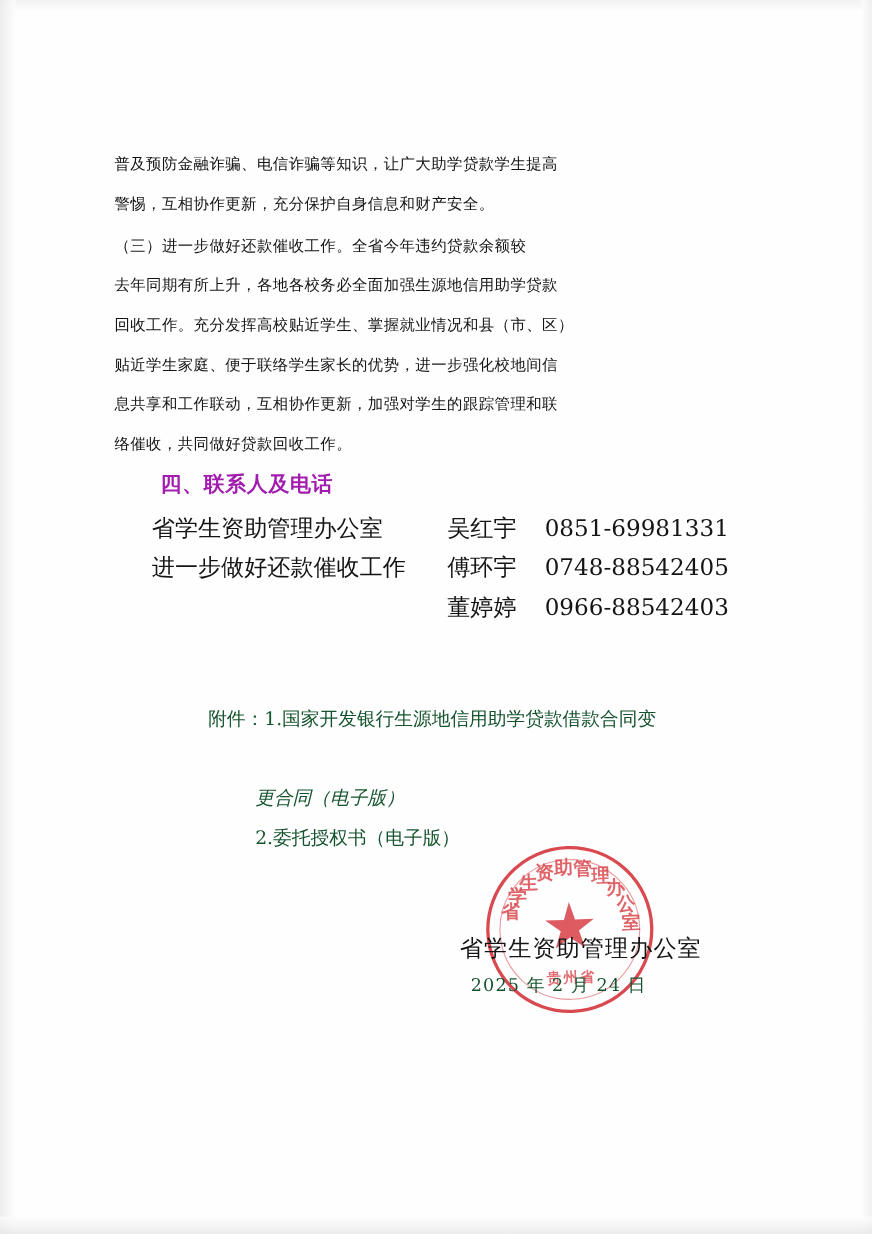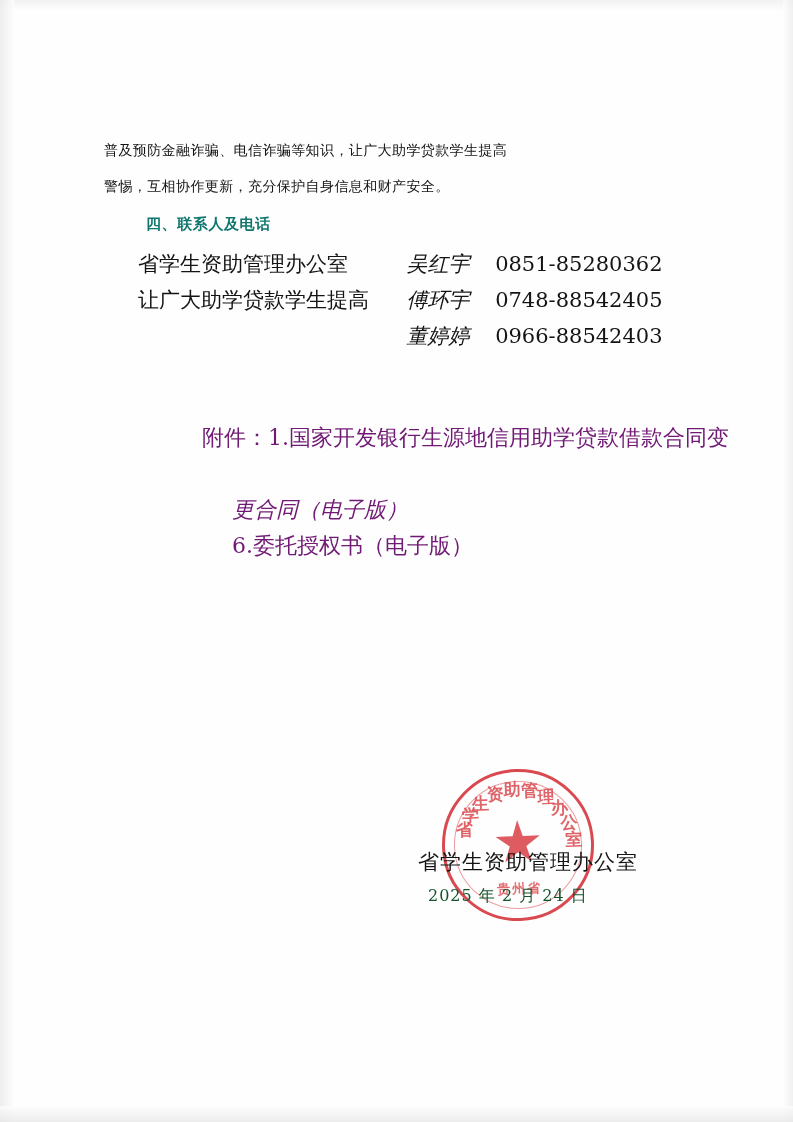--- a/index.html
+++ b/index.html
@@ -59,56 +59,56 @@
     line-height: 36px;
     letter-spacing: 0.4px;
     white-space: pre;
     color: #141414;
   }
 
   .para-gap { height: 2px; }
 
   .heading {
     margin: 0;
-    font-size: 15px;
+    font-size: 19px;
     line-height: 36px;
     font-weight: bold;
     letter-spacing: 0.6px;
     white-space: pre;
-    color: #0f766e;
+    color: #a21caf;
   }
 
   
   .contacts {
     margin-top: 4px;
     width: 560px;
     border-collapse: collapse;
   }
   .contacts td {
     font-size: 21px;
     line-height: 36px;
     padding: 0;
     white-space: pre;
     vertical-align: top;
     color: #141414;
   }
   .contacts td.org { width: 300px; padding-left: 34px; }
-  .contacts td.person { width: 110px; font-style: italic; }
+  .contacts td.person { width: 110px; }
   .contacts td.phone { width: 170px; }
 
   
   .attach {
     margin-top: 30px;
     padding-left: 42px;
   }
   .attach-row {
-    font-size: 22px;
-    line-height: 36px;
-    white-space: pre;
-    color: #701a75;
+    font-size: 17px;
+    line-height: 36px;
+    white-space: pre;
+    color: #14532d;
   }
   .attach-indent-1 { padding-left: 0px; }
   .attach-indent-2 { padding-left: 86px; font-style: italic; }
   .attach-indent-3 { padding-left: 86px; }
 
   
   .signature {
     position: absolute;
     left: 418px;
     top: 845px;
@@ -205,49 +205,57 @@
 
   <div class="content">
 
     <div>
       <p class="body-line">普及预防金融诈骗、电信诈骗等知识，让广大助学贷款学生提高</p>
       <p class="body-line">警惕，互相协作更新，充分保护自身信息和财产安全。</p>
     </div>
 
     <div class="para-gap"></div>
 
+    <div>
+      <p class="body-line">（三）进一步做好还款催收工作。全省今年违约贷款余额较</p>
+      <p class="body-line">去年同期有所上升，各地各校务必全面加强生源地信用助学贷款</p>
+      <p class="body-line">回收工作。充分发挥高校贴近学生、掌握就业情况和县（市、区）</p>
+      <p class="body-line">贴近学生家庭、便于联络学生家长的优势，进一步强化校地间信</p>
+      <p class="body-line">息共享和工作联动，互相协作更新，加强对学生的跟踪管理和联</p>
+      <p class="body-line">络催收，共同做好贷款回收工作。</p>
+    </div>
 
     <p class="heading" style="padding-left:42px;">四、联系人及电话</p>
 
     <table class="contacts">
       <tbody>
           <tr>
         <td class="org">省学生资助管理办公室</td>
         <td class="person">吴红宇</td>
-        <td class="phone">0851-85280362</td>
+        <td class="phone">0851-69981331</td>
       </tr>
       <tr>
-        <td class="org">让广大助学贷款学生提高</td>
+        <td class="org">进一步做好还款催收工作</td>
         <td class="person">傅环宇</td>
         <td class="phone">0748-88542405</td>
       </tr>
       <tr>
         <td class="org"></td>
         <td class="person">董婷婷</td>
         <td class="phone">0966-88542403</td>
       </tr>
     </tbody>
       </table>
 
     <div class="attach">
       <div class="attach-row attach-indent-1">
         <span>附件：</span><span>1.国家开发银行生源地信用助学贷款借款合同变</span>
       </div>
       <div class="attach-row attach-indent-2">更合同（电子版）</div>
-      <div class="attach-row attach-indent-3">6.委托授权书（电子版）</div>
+      <div class="attach-row attach-indent-3">2.委托授权书（电子版）</div>
     </div>
 
   </div>
 
   <div class="seal">
     <div class="seal-inner-ring"></div>
     <div class="seal-star"></div>
     <div class="seal-text">
       <div class="seal-char" style="transform: rotate(-72deg) translateY(-56px) rotate(72deg);">省</div>
       <div class="seal-char" style="transform: rotate(-56deg) translateY(-56px) rotate(56deg);">学</div>

